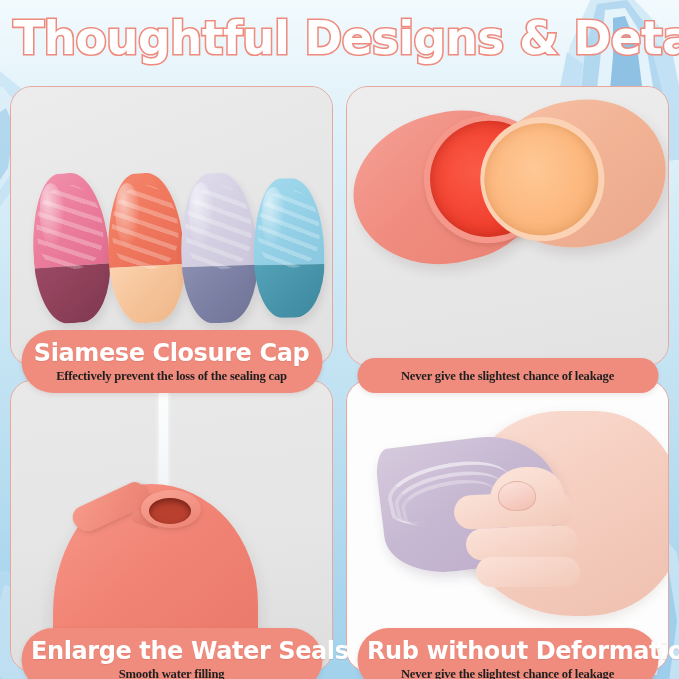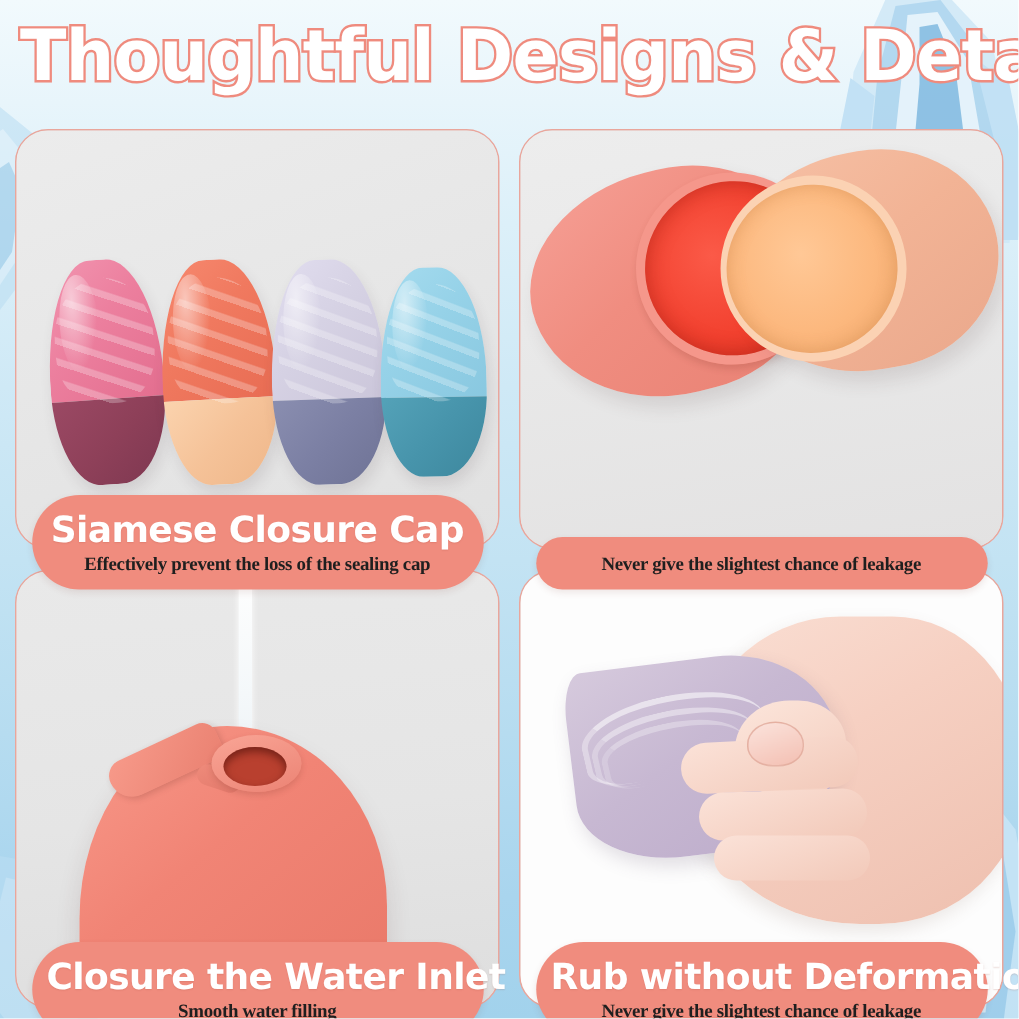--- a/index.html
+++ b/index.html
@@ -429,21 +429,21 @@
         <div class="water-stream"></div>
         <div class="bottle3">
           <div class="flip-lid"></div>
           <div class="flip-hinge"></div>
           <div class="inlet-collar"></div>
           <div class="inlet"></div>
         </div>
       </div>
 
       <div class="caption">
-        <span class="cap-title">Closure the Water Inlet</span>
+        <span class="cap-title">Enlarge the Water Seals</span>
         <span class="cap-sub">Smooth water filling</span>
       </div>
     </div>
 
     <div class="panel panel-bottom-row">
       <div class="panel-media">
         <div class="p4-bg"></div>
         <div class="hand"></div>
         <div class="squeezed">
           <div class="fold"></div>

